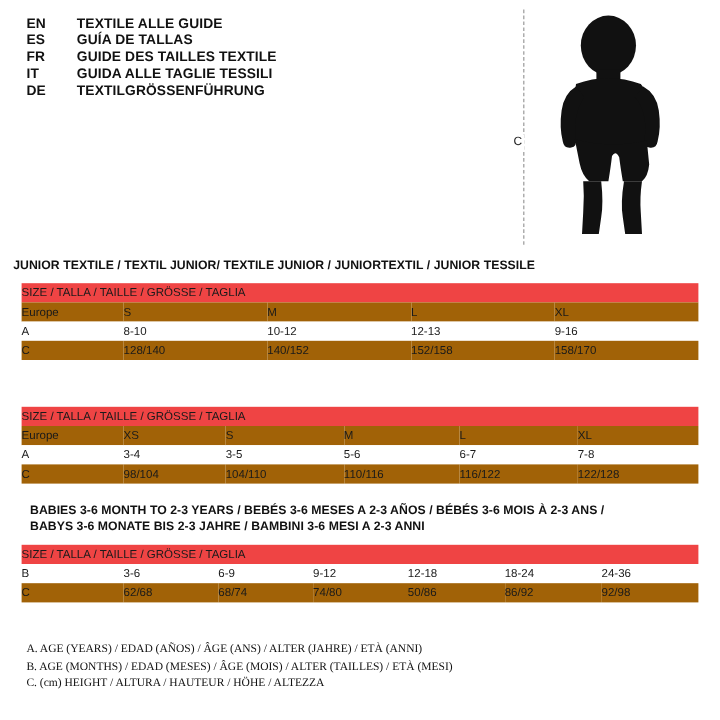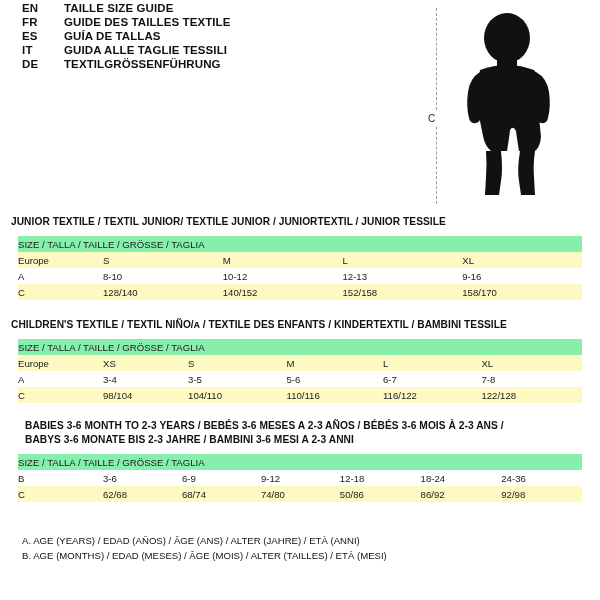--- a/index.html
+++ b/index.html
@@ -19,21 +19,21 @@
     width: 600px;
     height: 600px;
     position: relative;
     box-sizing: border-box;
   }
 
   
   .header {
     position: absolute;
     left: 22px;
-    top: 2px;
+    top: 14px;
     width: 420px;
   }
   .lang-row {
     display: flex;
     align-items: baseline;
     margin-bottom: 2px;
   }
   .lang-code {
     width: 42px;
     font-size: 11.5px;
@@ -104,28 +104,28 @@
     color: #1a1a1a;
   }
   table.size-table td, table.size-table th {
     padding: 0;
     text-align: left;
     font-weight: normal;
     height: 16px;
     vertical-align: middle;
   }
   .hdr-row td {
-    background: #86efac;
+    background: #ef4444;
     font-size: 9.6px;
     color: #1a1a1a;
     padding-left: 4px;
     height: 17px;
   }
   .grey-row td {
-    background: #fef9c3;
+    background: #a16207;
     padding-left: 4px;
     height: 17px;
   }
   .white-row td {
     background: #ffffff;
     padding-left: 4px;
     height: 17px;
   }
   .first-col { width: 85px; }
 
@@ -133,39 +133,40 @@
   .legend {
     position: absolute;
     left: 22px;
     width: 560px;
   }
   .legend-line {
     font-size: 9.6px;
     color: #111;
     line-height: 14.5px;
     white-space: nowrap;
+    font-family: Liberation Serif, serif;
   }
 </style>
 </head>
 <body>
 
 <div class="page">
 
   <div class="header">
     <div class="lang-row">
       <div class="lang-code">EN</div>
-      <div class="lang-title">TAILLE SIZE GUIDE</div>
+      <div class="lang-title">TEXTILE ALLE GUIDE</div>
+    </div>
+    <div class="lang-row">
+      <div class="lang-code">ES</div>
+      <div class="lang-title">GUÍA DE TALLAS</div>
     </div>
     <div class="lang-row">
       <div class="lang-code">FR</div>
       <div class="lang-title">GUIDE DES TAILLES TEXTILE</div>
-    </div>
-    <div class="lang-row">
-      <div class="lang-code">ES</div>
-      <div class="lang-title">GUÍA DE TALLAS</div>
     </div>
     <div class="lang-row">
       <div class="lang-code">IT</div>
       <div class="lang-title">GUIDA ALLE TAGLIE TESSILI</div>
     </div>
     <div class="lang-row">
       <div class="lang-code">DE</div>
       <div class="lang-title">TEXTILGRÖSSENFÜHRUNG</div>
     </div>
   </div>
@@ -218,21 +219,20 @@
     <tr class="grey-row">
       <td class="first-col">C</td>
       <td>128/140</td>
       <td>140/152</td>
       <td>152/158</td>
       <td>158/170</td>
     </tr>
   </tbody>
     </table>
 
-  <div class="section-title" style="top:319px;">CHILDREN'S TEXTILE / TEXTIL NIÑO/ᴀ / TEXTILE DES ENFANTS / KINDERTEXTIL / BAMBINI TESSILE</div>
   <table class="size-table" style="top:339px;">
     <tbody>
         <tr class="hdr-row">
       <td colspan="6">SIZE / TALLA / TAILLE / GRÖSSE / TAGLIA</td>
     </tr>
     <tr class="grey-row">
       <td class="first-col">Europe</td>
       <td>XS</td>
       <td>S</td>
       <td>M</td>
@@ -282,15 +282,16 @@
       <td>50/86</td>
       <td>86/92</td>
       <td>92/98</td>
     </tr>
   </tbody>
     </table>
 
   <div class="legend" style="top:534px;">
     <div class="legend-line">A. AGE (YEARS) / EDAD (AÑOS) / ÂGE (ANS) / ALTER (JAHRE) / ETÀ (ANNI)</div>
     <div class="legend-line">B. AGE (MONTHS) / EDAD (MESES) / ÂGE (MOIS) / ALTER (TAILLES) / ETÀ (MESI)</div>
+    <div class="legend-line">C. (cm) HEIGHT / ALTURA / HAUTEUR / HÖHE / ALTEZZA</div>
   </div>
 
 </div>
 
 </body></html>

